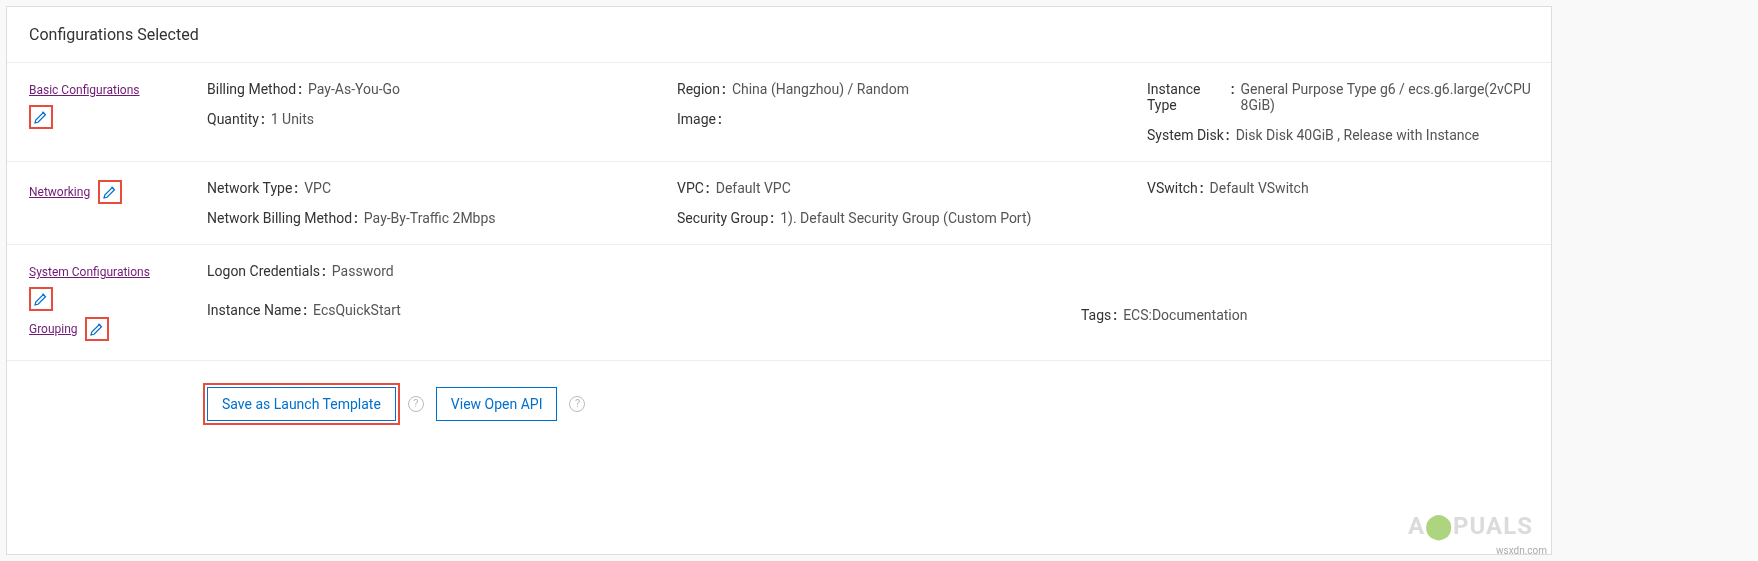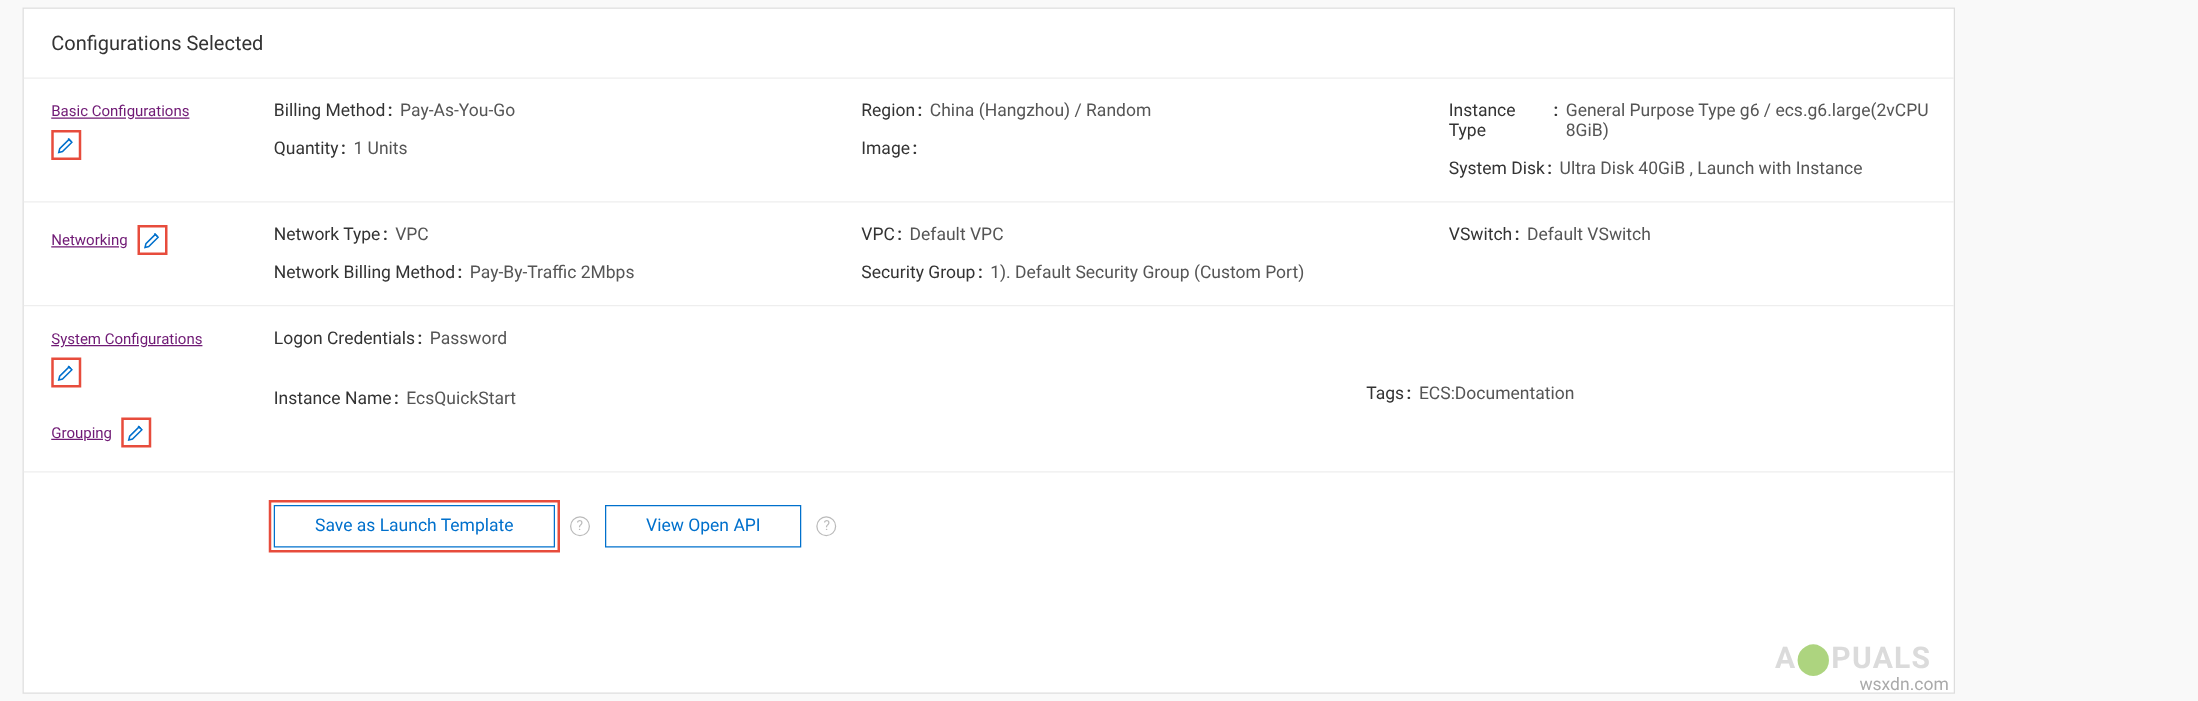--- a/index.html
+++ b/index.html
@@ -9,21 +9,20 @@
       padding: 6px;
       font-size: 14px;
       color: #333;
     }
     .panel {
       background: #fff;
       border: 1px solid #ddd;
       width: 1546px;
       height: 549px;
       position: relative;
-      margin-left: 12px;
     }
     .panel-title {
       font-size: 16px;
       color: #333;
       padding: 18px 0 18px 22px;
       border-bottom: 1px solid #eee;
     }
     .section {
       display: flex;
       border-bottom: 1px solid #eee;
@@ -80,21 +79,21 @@
     .section-stack {
       display: flex;
       padding: 18px 0 0 22px;
       border-bottom: 1px solid #eee;
     }
     .stack-labels {
       width: 178px;
       flex-shrink: 0;
       display: flex;
       flex-direction: column;
-      row-gap: 24px;
+      row-gap: 6px;
     }
     .stack-content {
       flex: 1;
       display: flex;
       flex-direction: row;
     }
     .stack-row {
       display: flex;
       flex-wrap: wrap;
     }
@@ -104,21 +103,21 @@
     .button-row {
       display: flex;
       align-items: center;
       padding: 26px 0 0 200px;
       gap: 12px;
     }
     .btn {
       border: 1px solid #0070cc;
       color: #0070cc;
       background: #fff;
-      padding: 8px 32px;
+      padding: 8px 14px;
       font-size: 14px;
       cursor: pointer;
       font-family: inherit;
     }
     .btn.highlight {
       outline: 2px solid #e74c3c;
       outline-offset: 2px;
     }
     .help-icon {
       width: 16px;
@@ -140,21 +139,21 @@
       font-weight: 700;
       color: #ccc;
       letter-spacing: 1px;
       opacity: 0.7;
     }
     .watermark .green { color:#8bc34a; }
     .source-tag {
       position: absolute;
       right: 4px;
       bottom: -2px;
-      font-size: 14px;
+      font-size: 10px;
       color: #aaa;
     }
   </style>
 </head>
 <body>
 
 <div class="panel">
   <div class="panel-title">Configurations Selected</div>
 
   <div class="section">
@@ -193,21 +192,21 @@
       </div>
       <div class="kv-col c3">
         <div class="kv-pair">
           <span class="kv-key">Instance Type</span>
             <span class="kv-sep">:</span>
           <span class="kv-val">General Purpose Type g6 / ecs.g6.large(2vCPU 8GiB)</span>
         </div>
         <div class="kv-pair">
           <span class="kv-key">System Disk</span>
             <span class="kv-sep">:</span>
-          <span class="kv-val">Ultra Disk 40GiB , Launch with Instance</span>
+          <span class="kv-val">Disk Disk 40GiB , Release with Instance</span>
         </div>
       </div>
     </div>
   </div>
 
   <div class="section">
     <div class="section-label-col">
       <span class="section-label">Networking</span>
       <span class="edit-icon-wrap">
         <svg class="edit-icon" viewBox="0 0 24 24">

